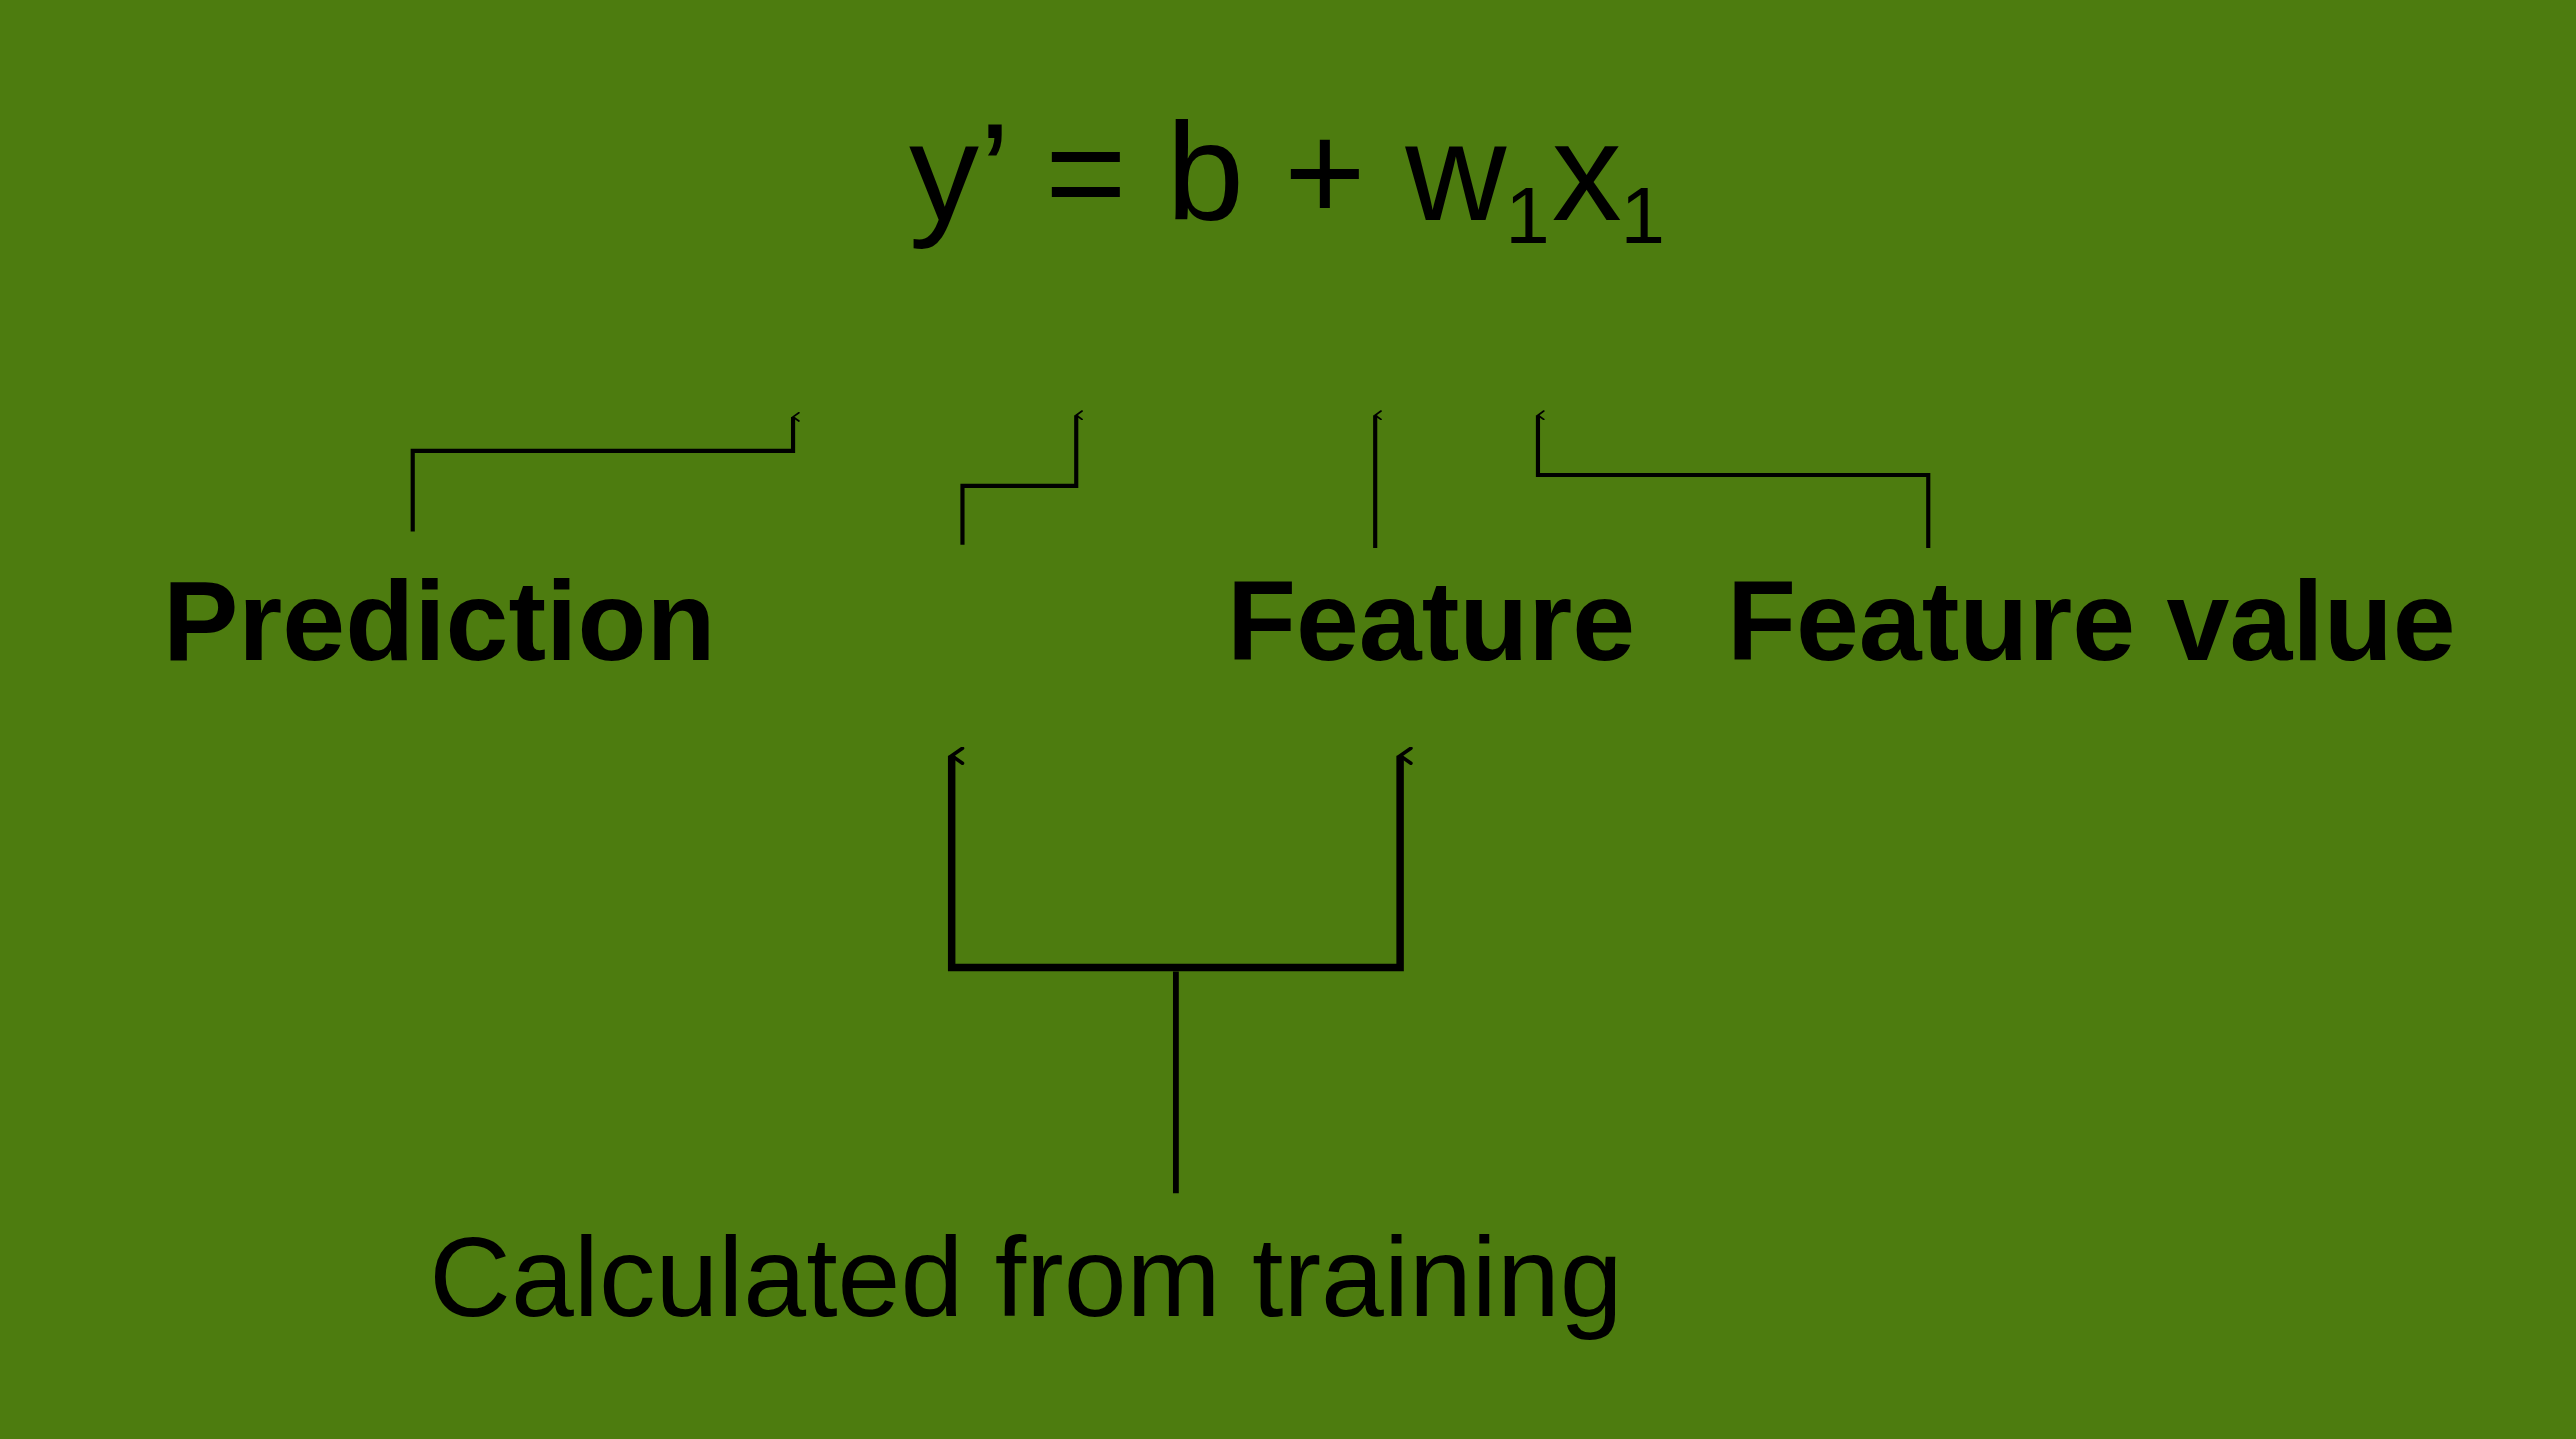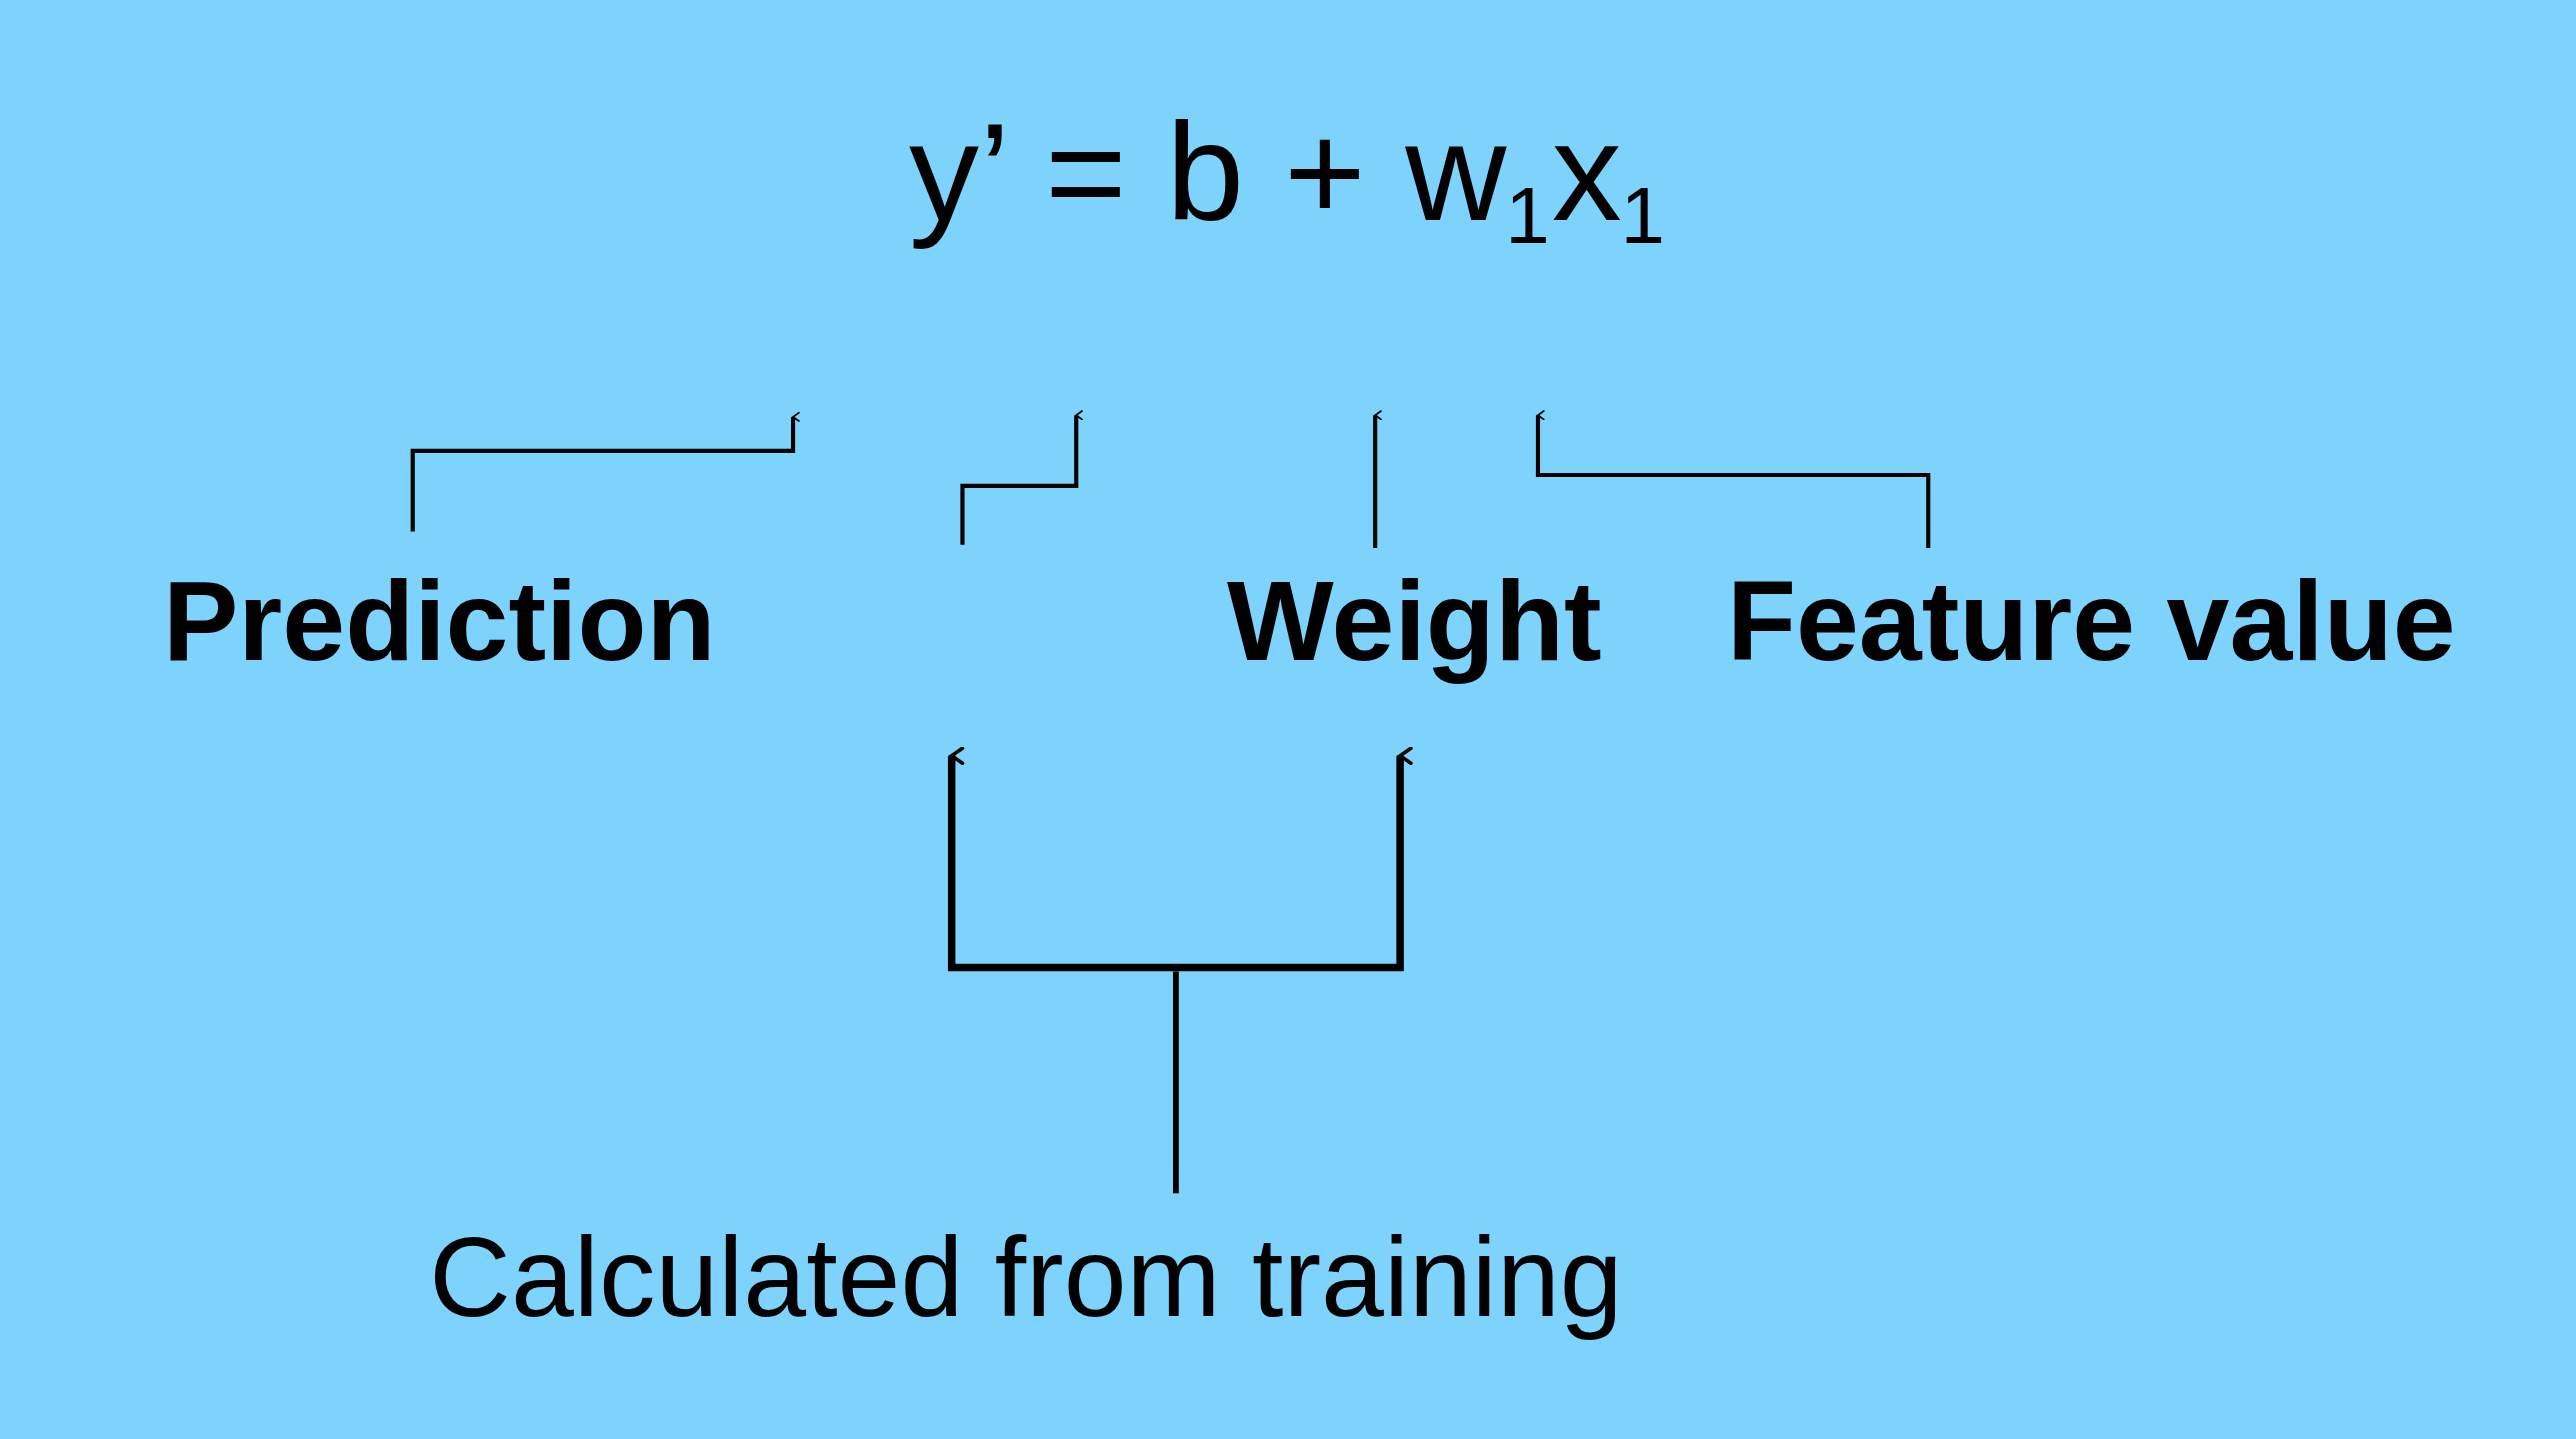--- a/index.html
+++ b/index.html
@@ -4,21 +4,21 @@
 <style>
   html, body {
     margin: 0;
     padding: 0;
     background: #ffffff;
   }
   #stage {
     position: relative;
     width: 2576px;
     height: 1440px;
-    background: #7dd3fc;
+    background: #4d7c0f;
     overflow: hidden;
     font-family: "Liberation Sans", sans-serif;
   }
   #wiring {
     position: absolute;
     left: 0;
     top: 0;
     width: 2576px;
     height: 1440px;
   }
@@ -93,20 +93,20 @@
     <path d="M 2322 660 L 2322 572 L 1852 572 L 1852 500" fill="none" stroke="#000000" stroke-width="5" stroke-linecap="butt" stroke-linejoin="miter" marker-end="url(#arrowUpThin)"></path>
 
     <path d="M 1146 910 L 1146 1165 L 1686 1165 L 1686 910" fill="none" stroke="#000000" stroke-width="9" stroke-linecap="butt" stroke-linejoin="miter" marker-start="url(#arrowUpBold)" marker-end="url(#arrowUpBold)"></path>
 
     <path d="M 1416 1170 L 1416 1437" fill="none" stroke="#000000" stroke-width="7" stroke-linecap="butt"></path>
   </svg>
 
   <div class="lbl" id="label-prediction">Prediction</div>
 
 
-  <div class="lbl" id="label-weight">Weight</div>
+  <div class="lbl" id="label-weight">Feature</div>
 
   <div class="lbl" id="label-feature">Feature value</div>
 
   <div id="label-calculated">Calculated from training</div>
 
 </div>
 
 
 </body></html>

